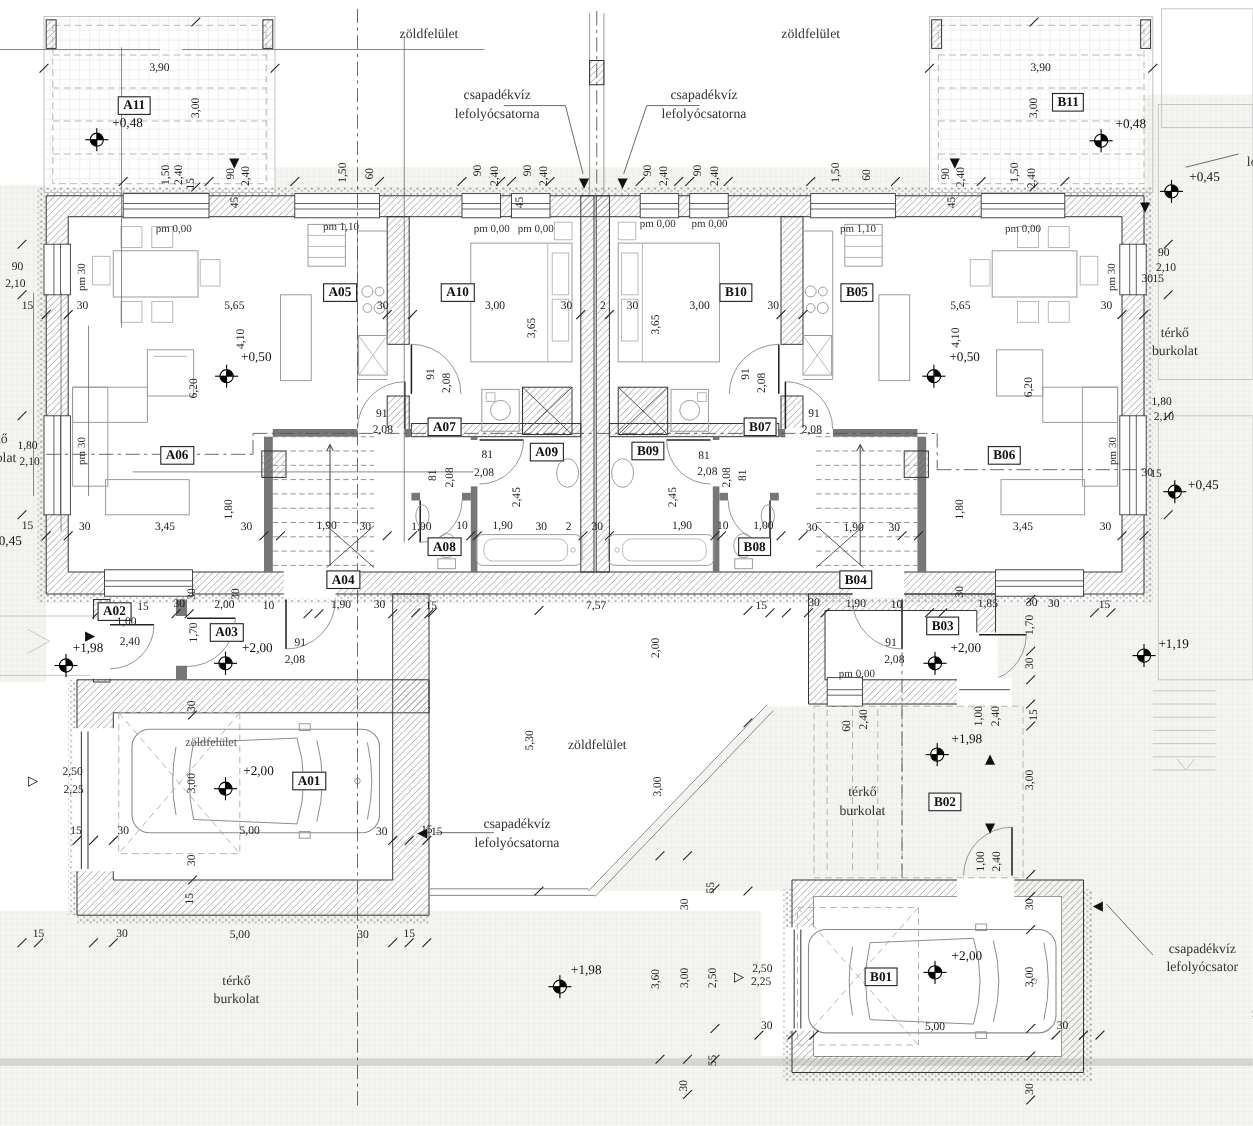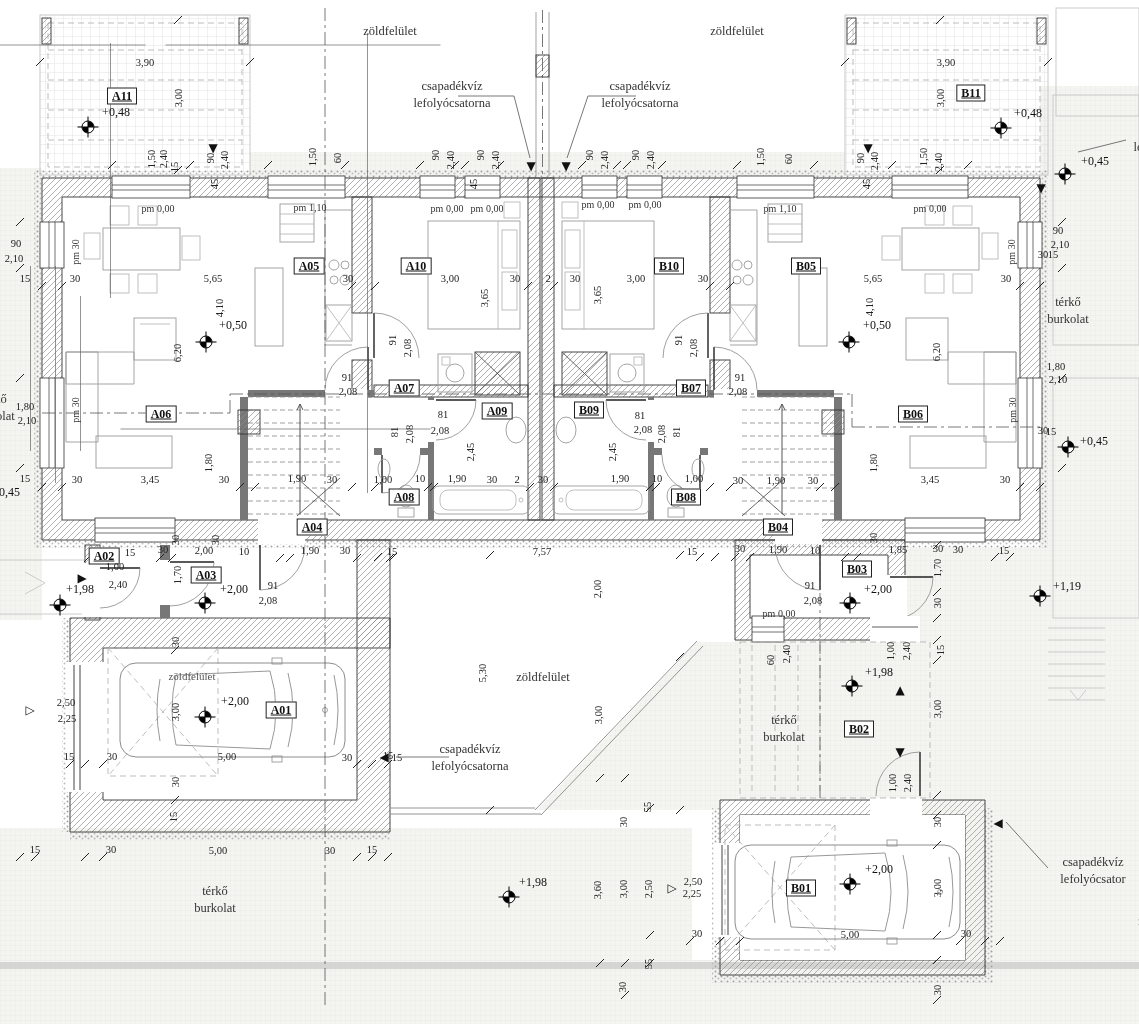--- a/index.html
+++ b/index.html
@@ -11,21 +11,21 @@
   .dim{font:10.5px "Liberation Serif",serif;color:#222;white-space:nowrap;
        transform:translate(-50%,-50%);}
   .dim.r{transform:translate(-50%,-50%) rotate(-90deg);}
   .pm{font:10px "Liberation Serif",serif;color:#333;white-space:nowrap;
       transform:translate(-50%,-50%);}
   .pm.r{transform:translate(-50%,-50%) rotate(-90deg);}
   .lvl{font:12px "Liberation Serif",serif;color:#111;white-space:nowrap;
        transform:translate(-50%,-50%);}
   .tag{font:bold 12px "Liberation Serif",serif;color:#111;background:#fff;
        border:1.2px solid #222;padding:0 4px;line-height:15px;white-space:nowrap;
-       transform:translate(-50%,-50%);text-decoration:underline;}
+       transform:translate(-50%,-50%);}
   .area{font:12.5px "Liberation Serif",serif;color:#333;text-align:center;
         line-height:17px;transform:translate(-50%,-50%);}
   .area.s{font-size:11px;line-height:13px;color:#555;}
   .area div{white-space:nowrap;}
   .mark{transform:translate(-50%,-50%);color:#111;font:12px "DejaVu Sans",sans-serif;
         line-height:12px;}
   .survey{width:11px;height:11px;border:1px solid #000;border-radius:50%;
           background:conic-gradient(#000 0 25%,#fff 0 50%,#000 0 75%,#fff 0);
           transform:translate(-50%,-50%);}
   .survey::before{content:"";position:absolute;left:-5px;right:-5px;top:4.5px;
@@ -578,21 +578,21 @@
     <path class="ld" d="M1126,140 L1078,152"></path>
   </g>
 </svg>
 
 <div id="labels">
       <div class="tag" style="left: 122px; top: 96px;">A11</div>
       <div class="tag" style="left: 971px; top: 93px;">B11</div>
       <div class="tag" style="left: 309px; top: 266px;">A05</div>
       <div class="tag" style="left: 416px; top: 266px;">A10</div>
       <div class="tag" style="left: 669px; top: 266px;">B10</div>
-      <div class="tag" style="left: 806px; top: 266px; text-align: center;">B05</div>
+      <div class="tag" style="left: 779px; top: 266px; text-align: center;">B05</div>
       <div class="tag" style="left: 161px; top: 414px;">A06</div>
       <div class="tag" style="left: 913px; top: 414px;">B06</div>
       <div class="tag" style="left: 404px; top: 388px;">A07</div>
       <div class="tag" style="left: 691px; top: 388px;">B07</div>
       <div class="tag" style="left: 497px; top: 411px;">A09</div>
       <div class="tag" style="left: 589px; top: 410px;">B09</div>
       <div class="tag" style="left: 404px; top: 497px;">A08</div>
       <div class="tag" style="left: 686px; top: 497px;">B08</div>
       <div class="tag" style="left: 312px; top: 527px;">A04</div>
       <div class="tag" style="left: 778px; top: 527px;">B04</div>

